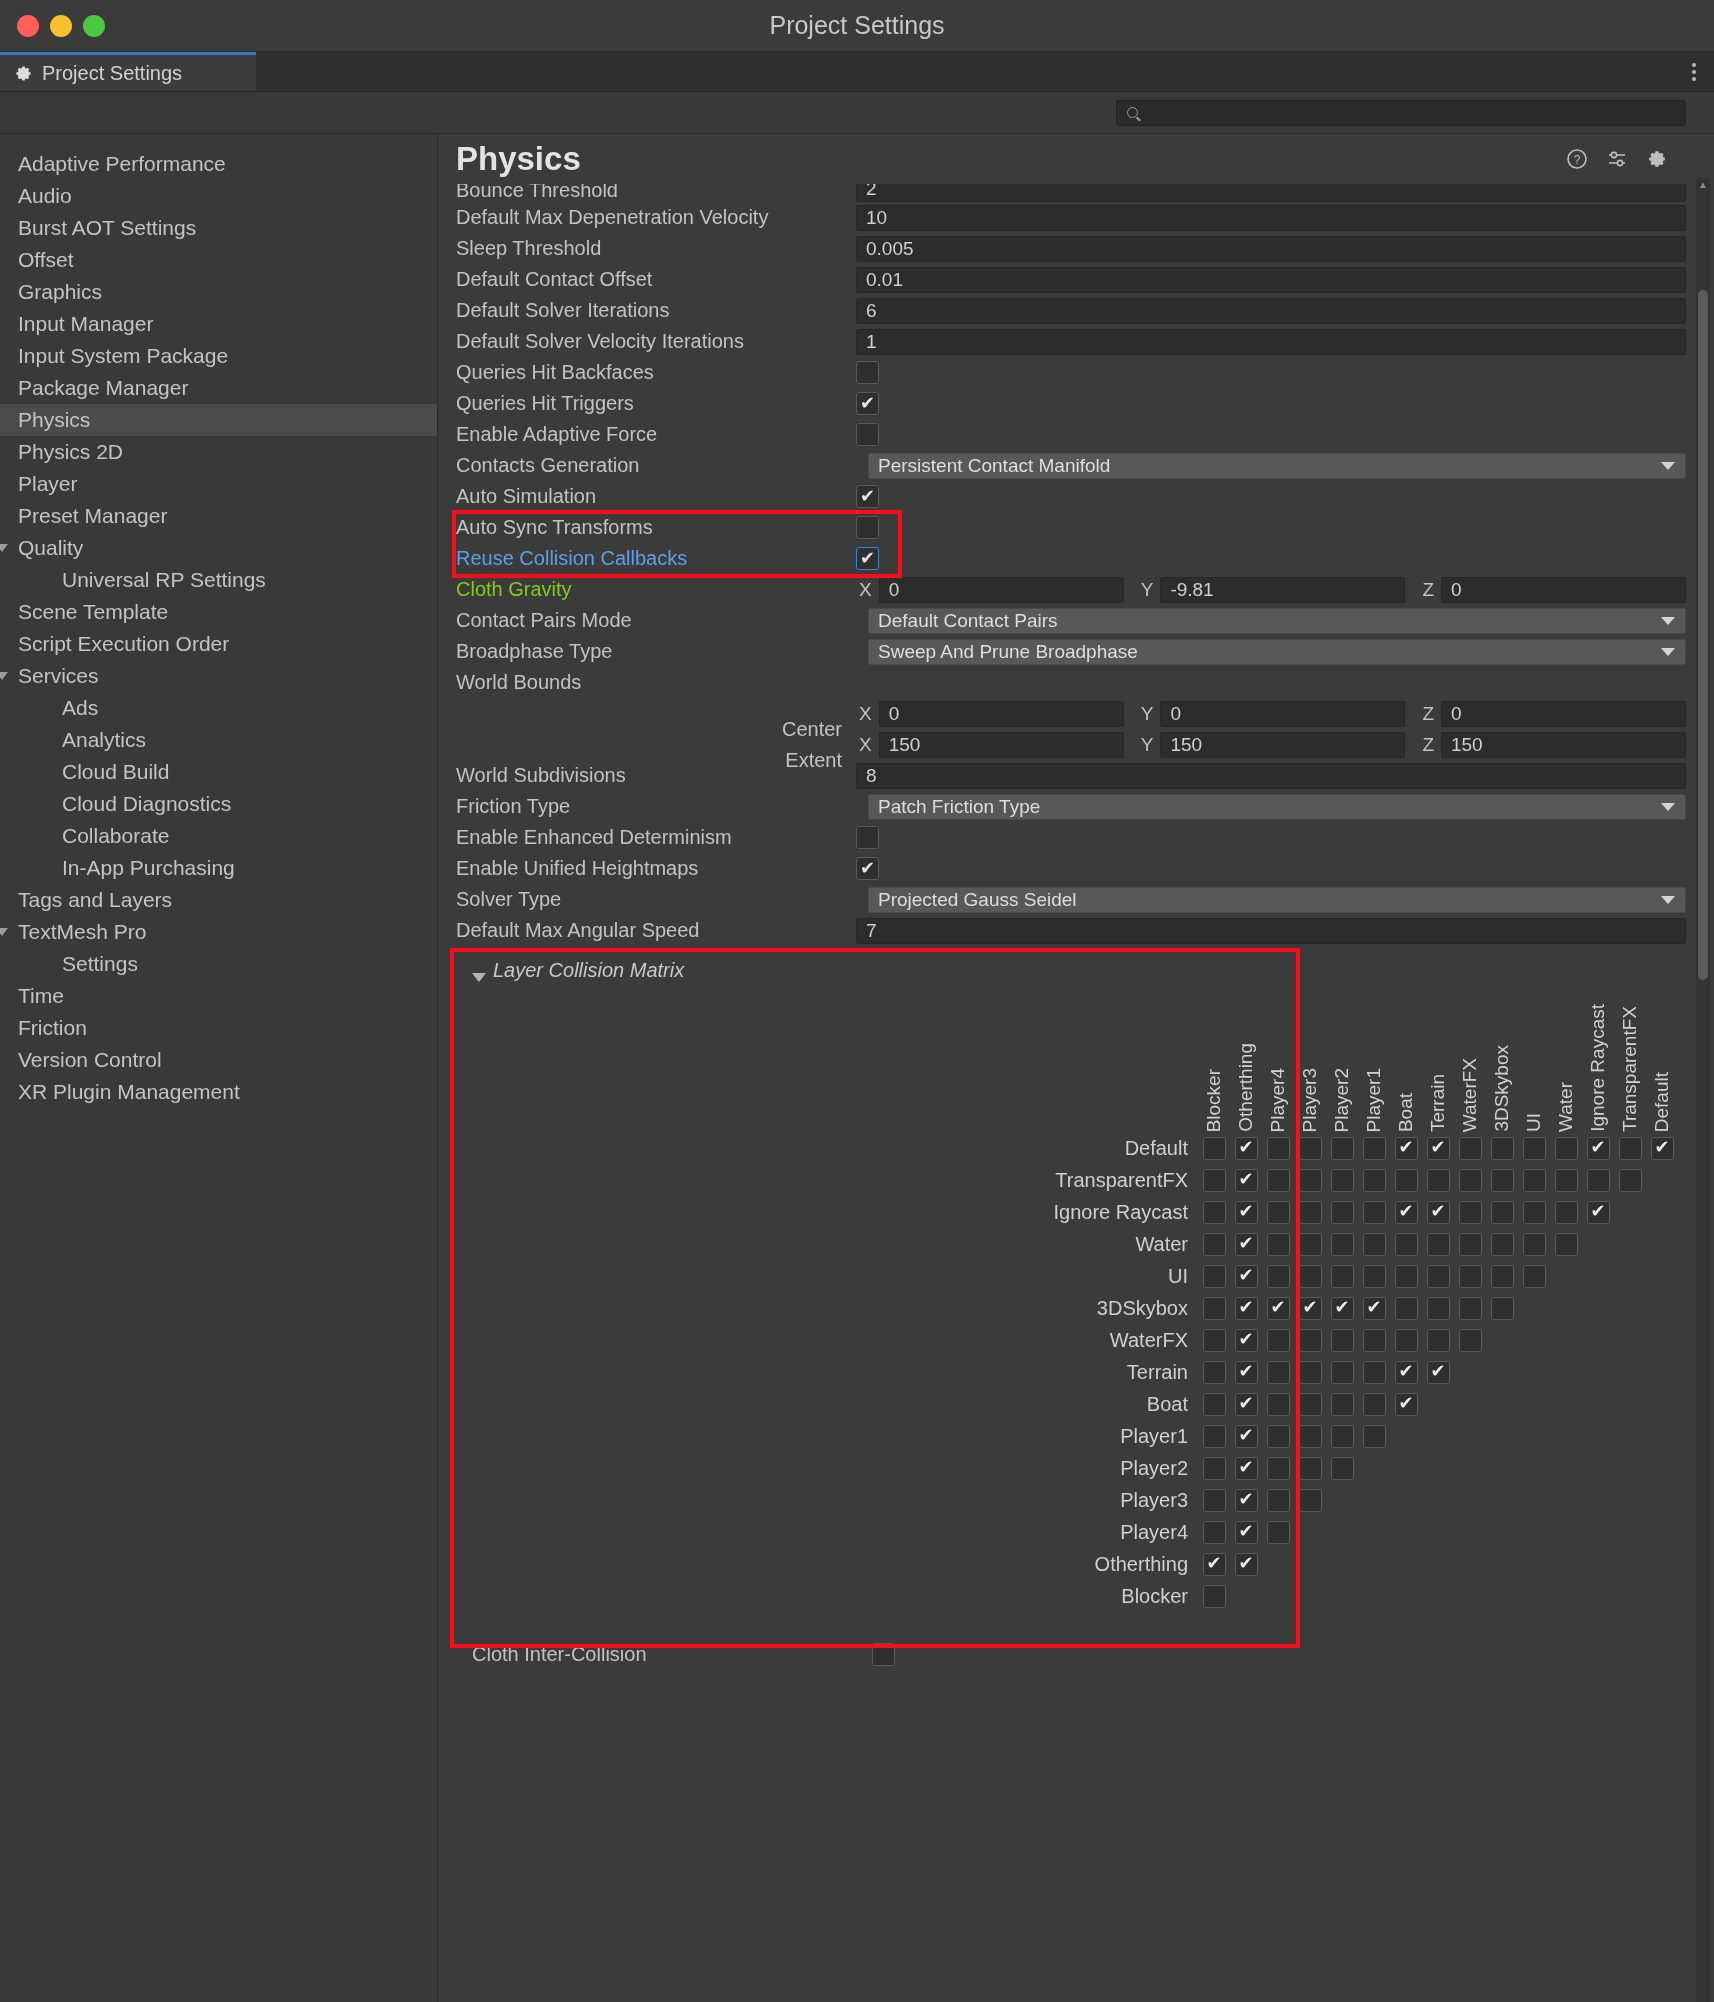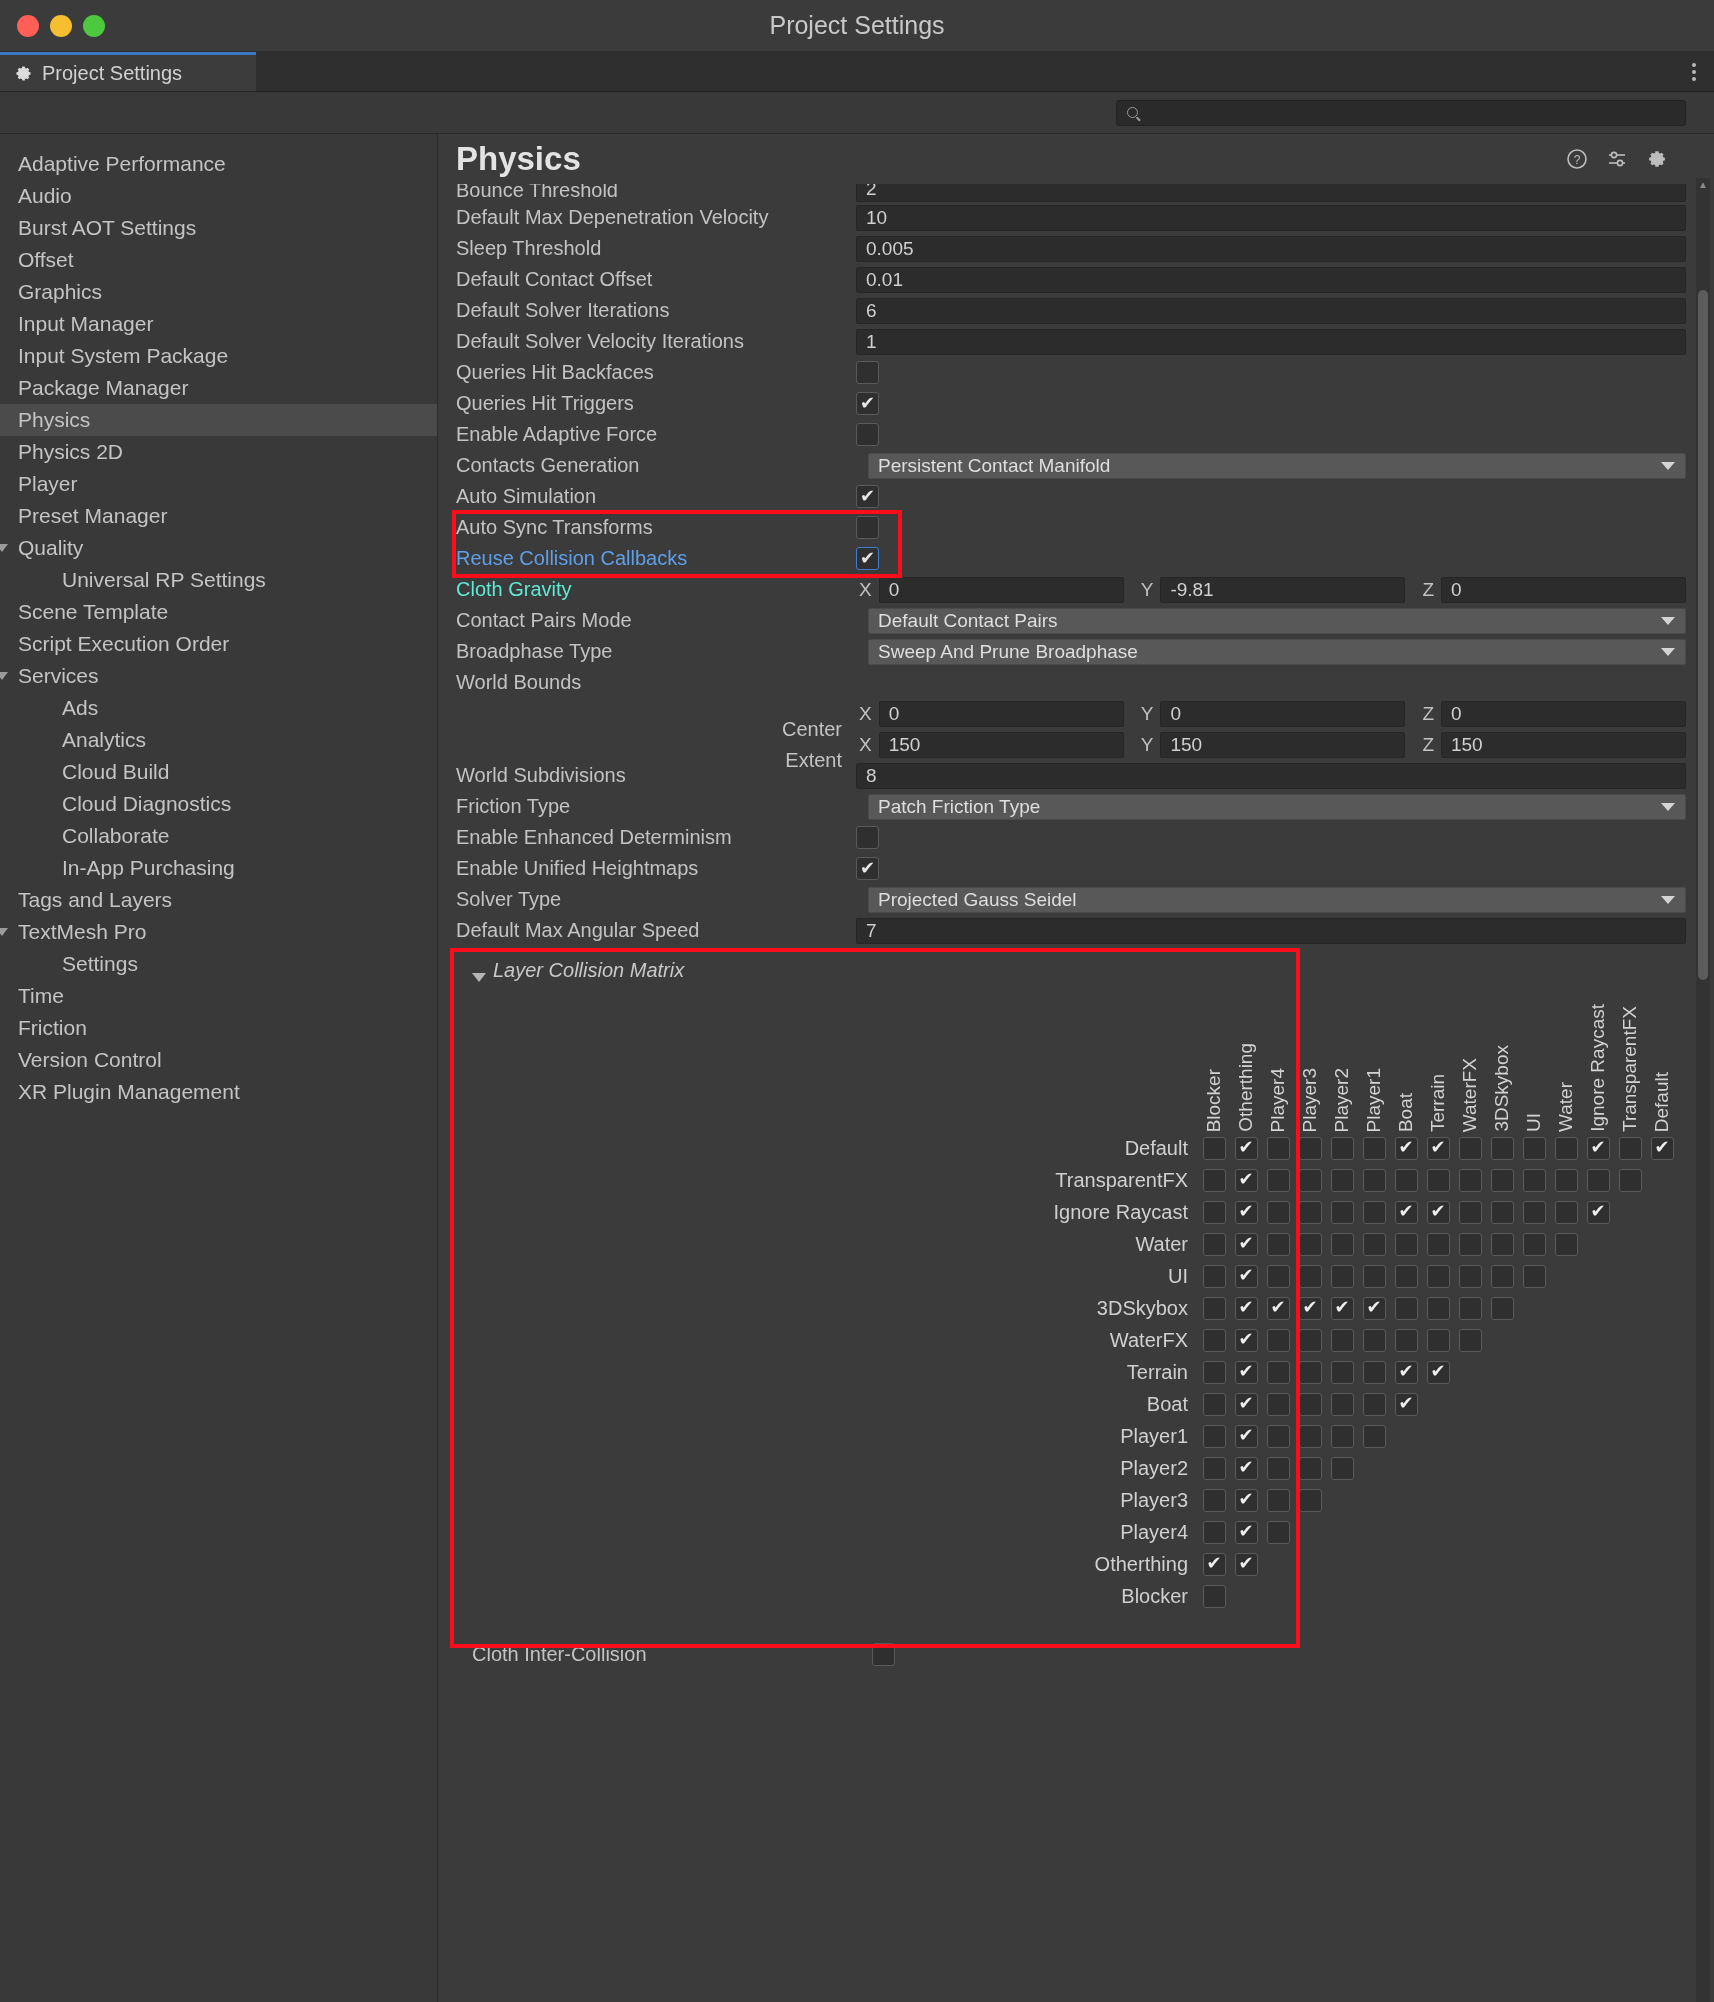--- a/index.html
+++ b/index.html
@@ -227,21 +227,21 @@
   .cb.on::after {
     content: '✔';
     position: absolute; left: 50%; top: 50%;
     transform: translate(-50%, -54%);
     color: #e8e8e8; font-size: 18px; line-height: 1;
   }
   .cb.accent { border-color: #3f7fd0; }
 
   
   .vecrow { display: flex; align-items: center; height: 31px; }
-  .veclabel { width: 400px; font-size: 20px; color: #5eead4; flex: none; }
+  .veclabel { width: 400px; font-size: 20px; color: #84cc16; flex: none; }
   .vecsub {
     width: 400px; font-size: 20px; color: #c3c3c3;
     text-align: right; padding-right: 14px; flex: none; margin-top: 32px;
   }
   .axis { font-size: 19px; color: #c3c3c3; margin-right: 7px; margin-left: 3px; }
   .vfld {
     flex: 1; height: 26px; min-width: 0;
     background: #2c2c2c; border: 1px solid #262626;
     border-radius: 2px; color: #d0d0d0; font-size: 19px;
     display: flex; align-items: center; padding-left: 9px;

